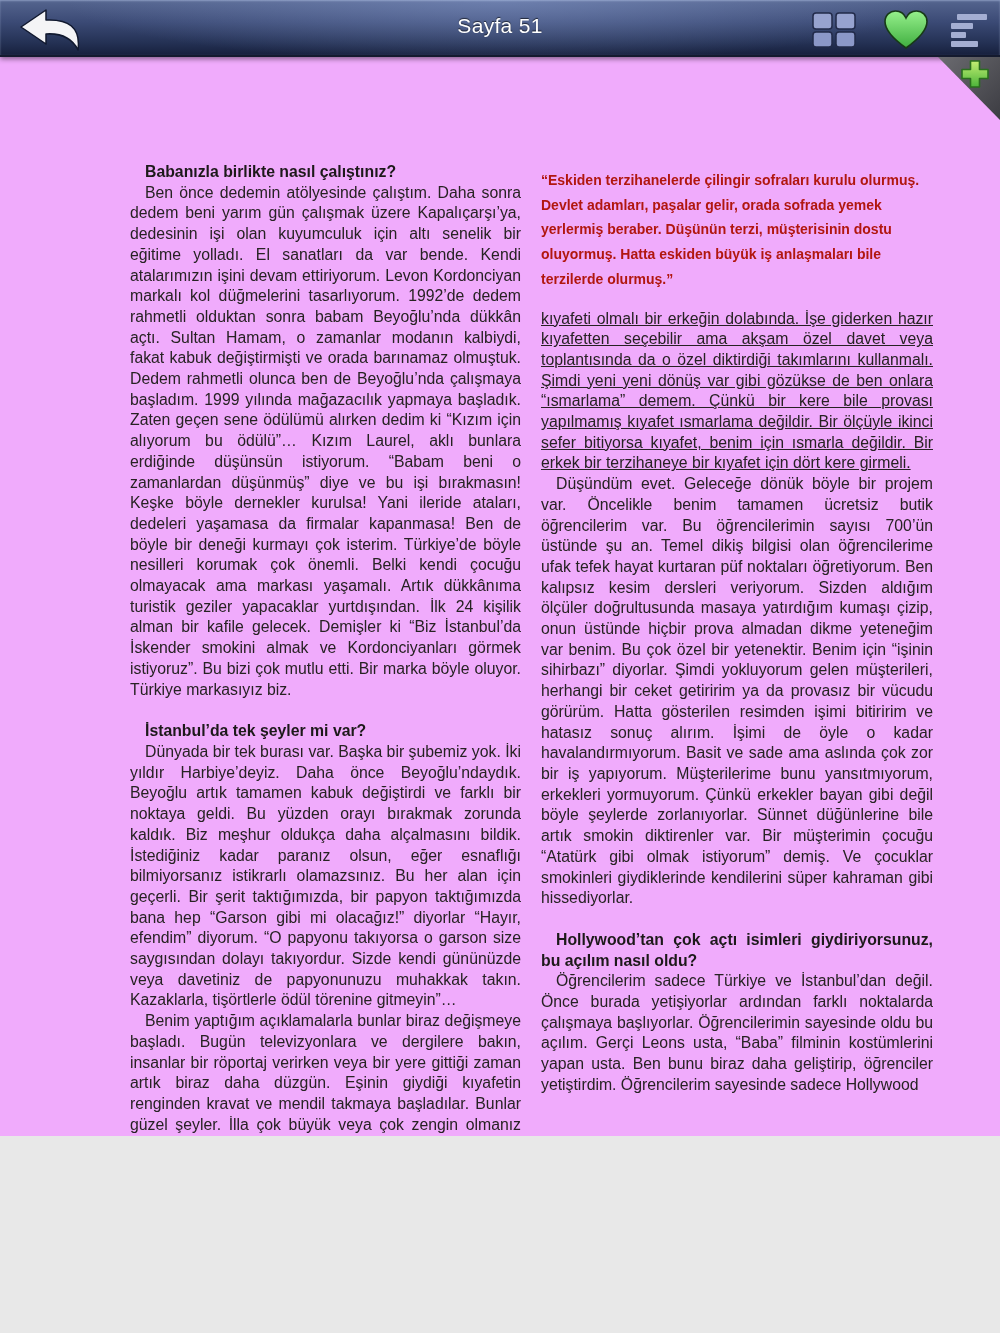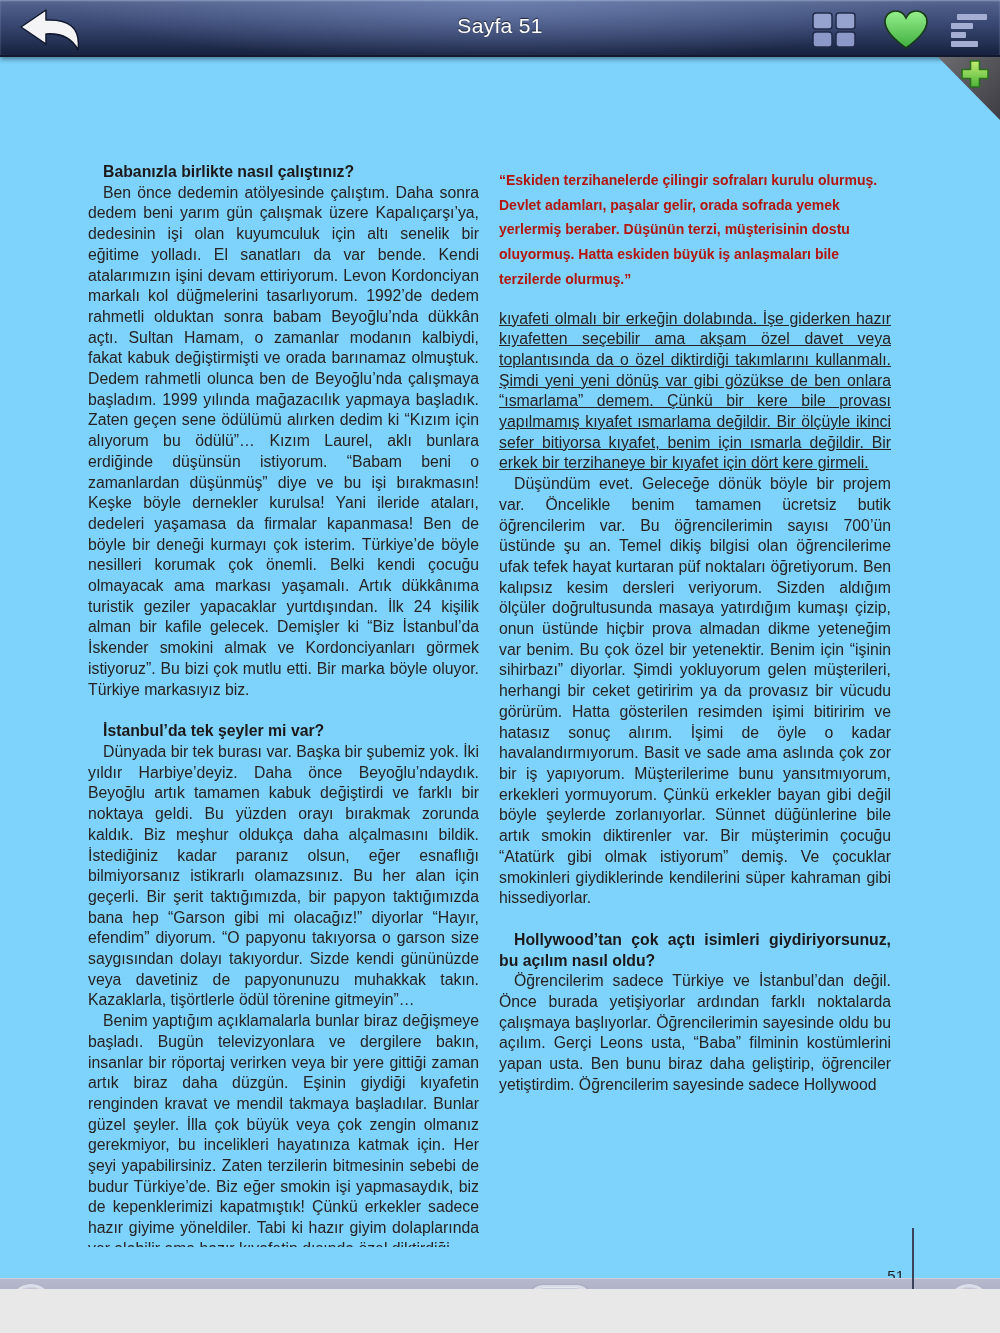--- a/index.html
+++ b/index.html
@@ -1,37 +1,37 @@
 <!DOCTYPE html>
 <html><head>
 <meta charset="utf-8">
 <style>
   html,body{margin:0;padding:0;background:#e8e8e8;}
-  .screen{position:relative;width:1000px;height:1289px;overflow:hidden;background:#7dd3fc;
+  .screen{position:relative;width:1000px;height:1136px;overflow:hidden;background:#f0abfc;
           font-family:"Liberation Sans",sans-serif;}
 
   
   .topbar{position:absolute;left:0;top:0;width:1000px;height:57px;
     background:
       radial-gradient(ellipse 620px 90px at 50% 0%, rgba(130,150,200,.55), rgba(130,150,200,0) 70%),
       linear-gradient(180deg,#55658f 0%,#3b4a75 40%,#243154 78%,#17203d 100%);
     box-shadow:inset 0 1px 2px rgba(190,205,240,.5), 0 2px 5px rgba(0,0,0,.45);
     border-bottom:2px solid #141a2e;box-sizing:border-box;}
   .topbar-title{position:absolute;left:0;right:0;top:14px;text-align:center;
     color:#ffffff;font-size:21px;letter-spacing:.3px;text-shadow:0 -1px 1px rgba(0,0,0,.65);}
   .back-btn{position:absolute;left:16px;top:7px;width:72px;height:44px;cursor:pointer;}
   .grid-btn{position:absolute;left:811px;top:12px;width:46px;height:36px;cursor:pointer;}
   .heart-btn{position:absolute;left:882px;top:9px;width:48px;height:42px;cursor:pointer;}
   .list-btn{position:absolute;left:949px;top:12px;width:40px;height:38px;cursor:pointer;}
 
   
   .corner-fold{position:absolute;left:938px;top:57px;width:62px;height:63px;cursor:pointer;}
 
   
-  .col{position:absolute;color:#272223;font-size:15.8px;line-height:20.7px;text-align:justify;}
+  .col{position:absolute;color:#272223;font-size:15.8px;line-height:20.7px;text-align:justify;margin-left:42px;}
   .col-left{left:88px;top:162px;width:391px;height:1085px;overflow:hidden;}
   .col-right{left:499px;top:168px;width:392px;height:1075px;overflow:hidden;}
   .col p{margin:0;text-indent:15px;}
   .col p.no-indent{text-indent:0;text-decoration:underline;}
   .q{font-weight:bold;color:#1d191a;text-indent:15px;margin:21px 0 0 0;text-align:justify;}
   .q.first{margin-top:0;}
   .pull-quote{font-weight:bold;font-size:14px;line-height:24.7px;color:#b1170f;
     text-align:left;margin:0 0 17px 0;}
 
   

